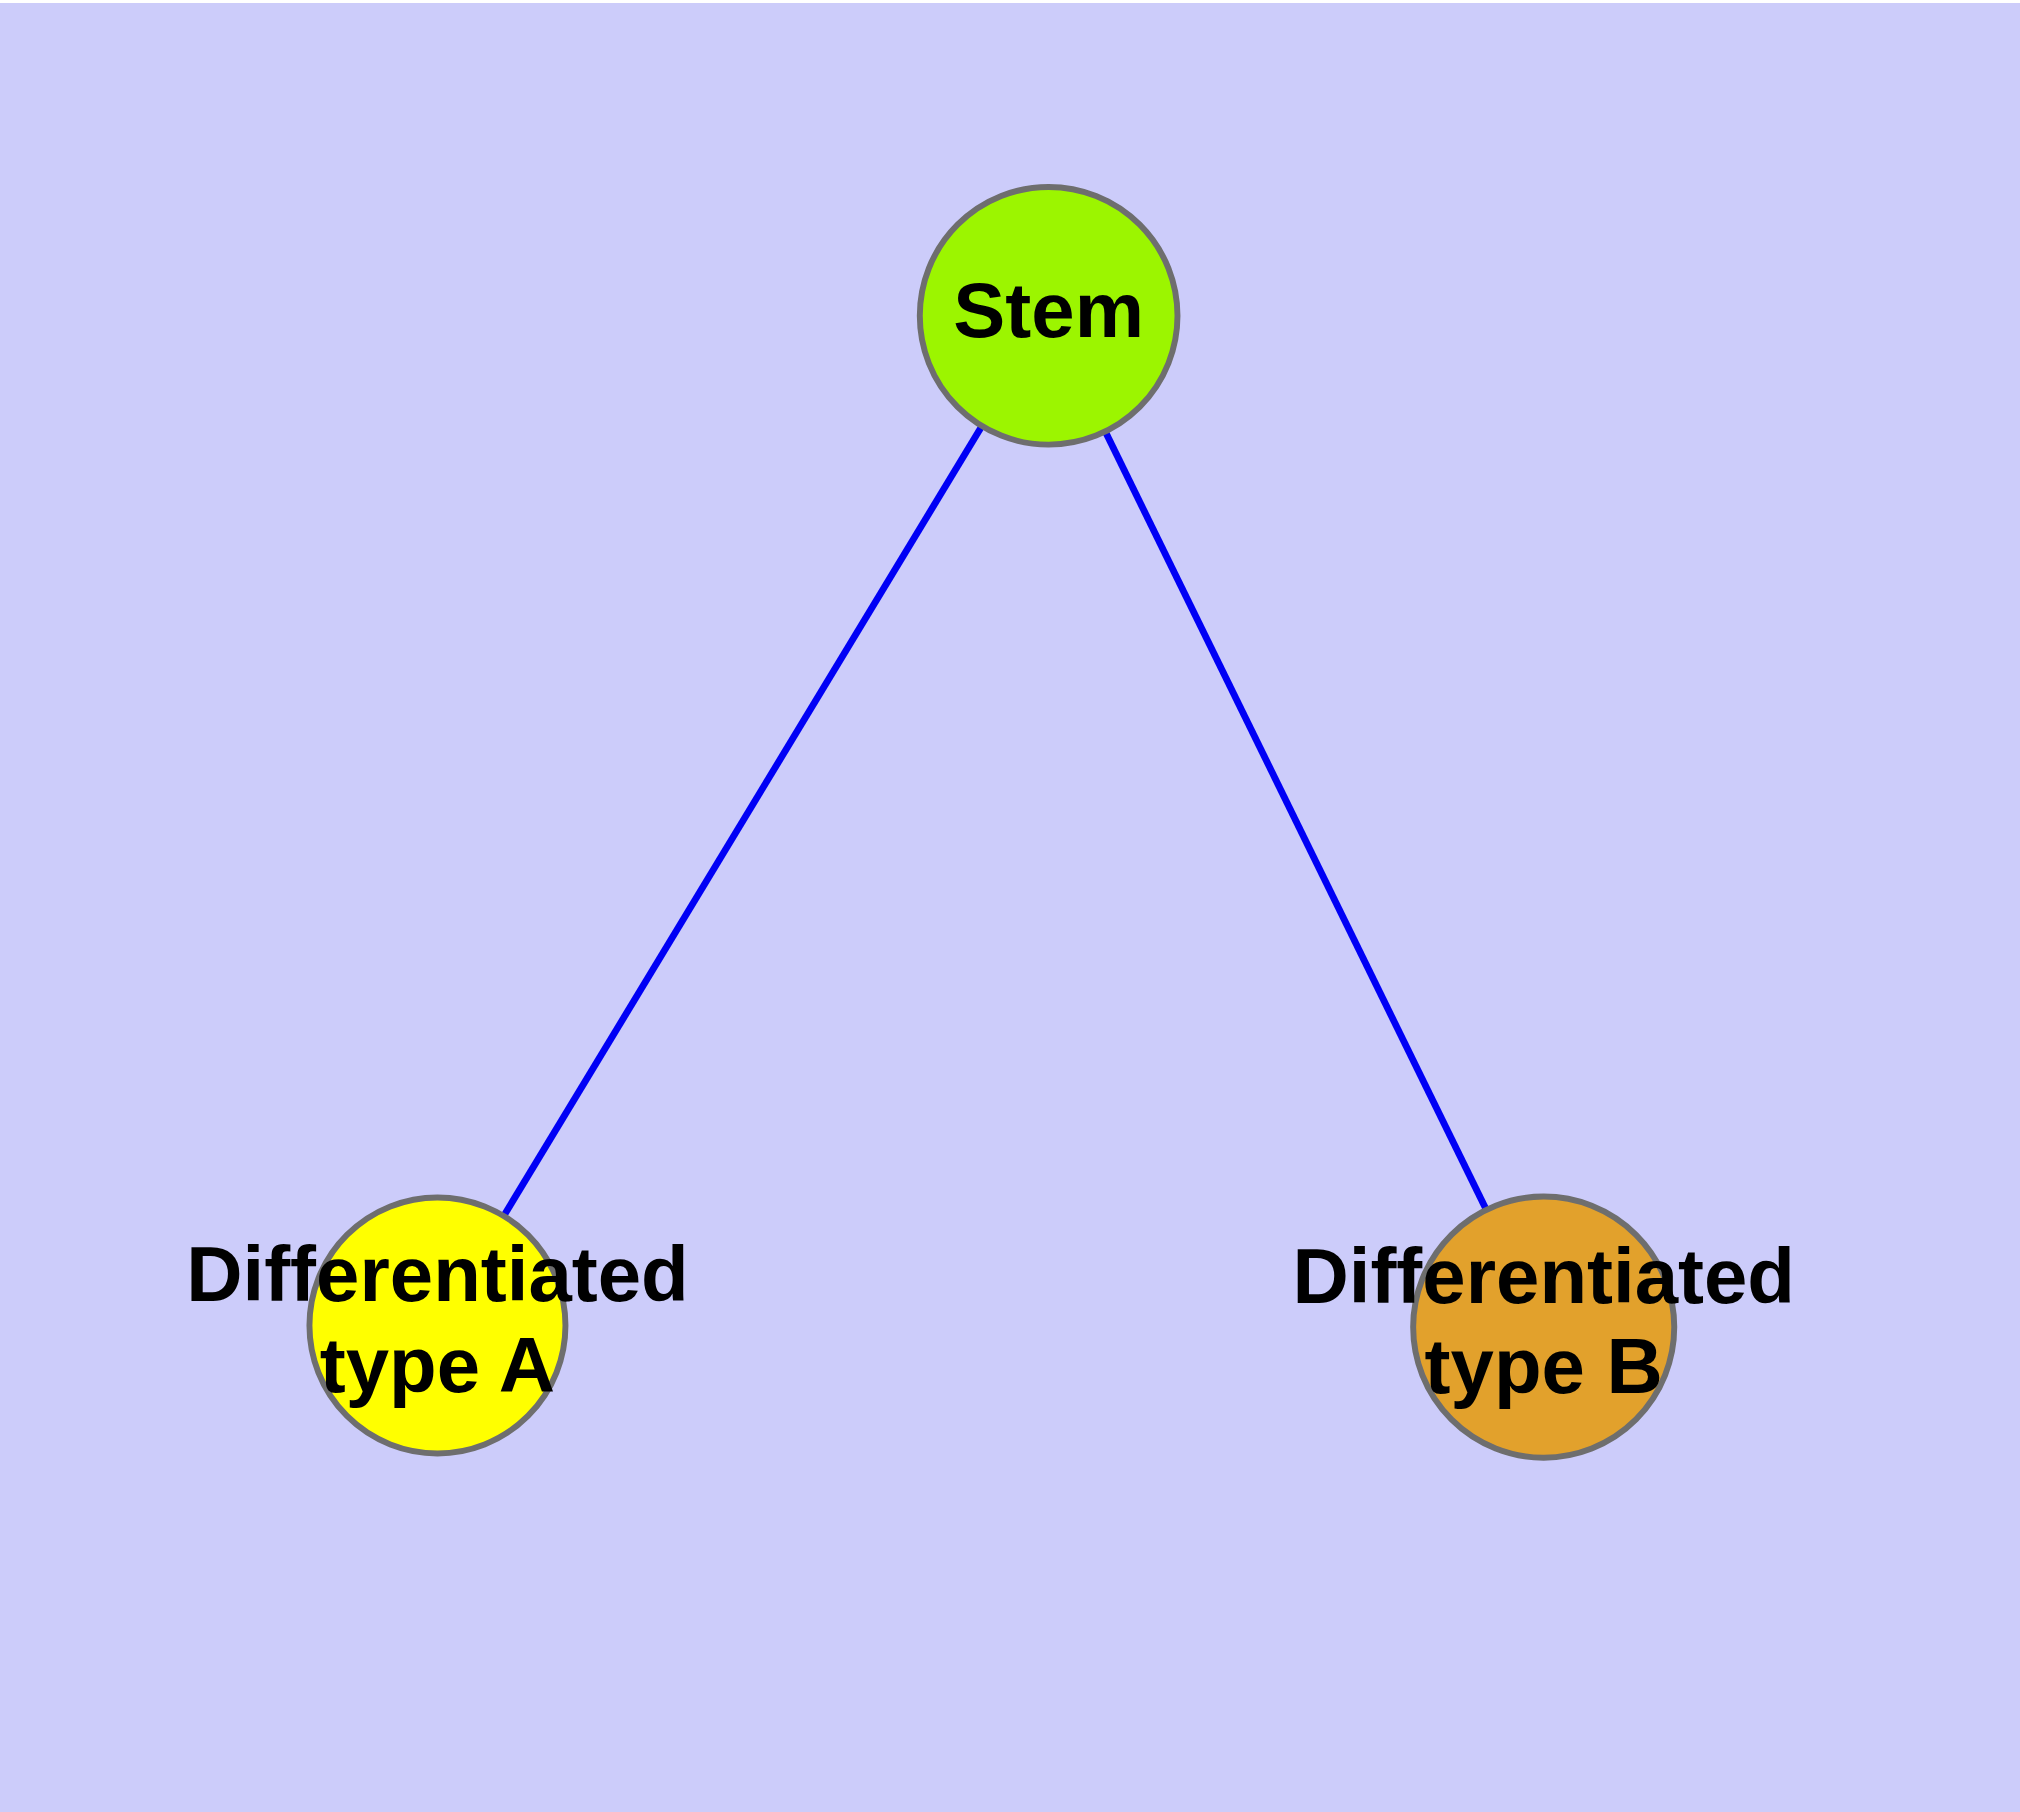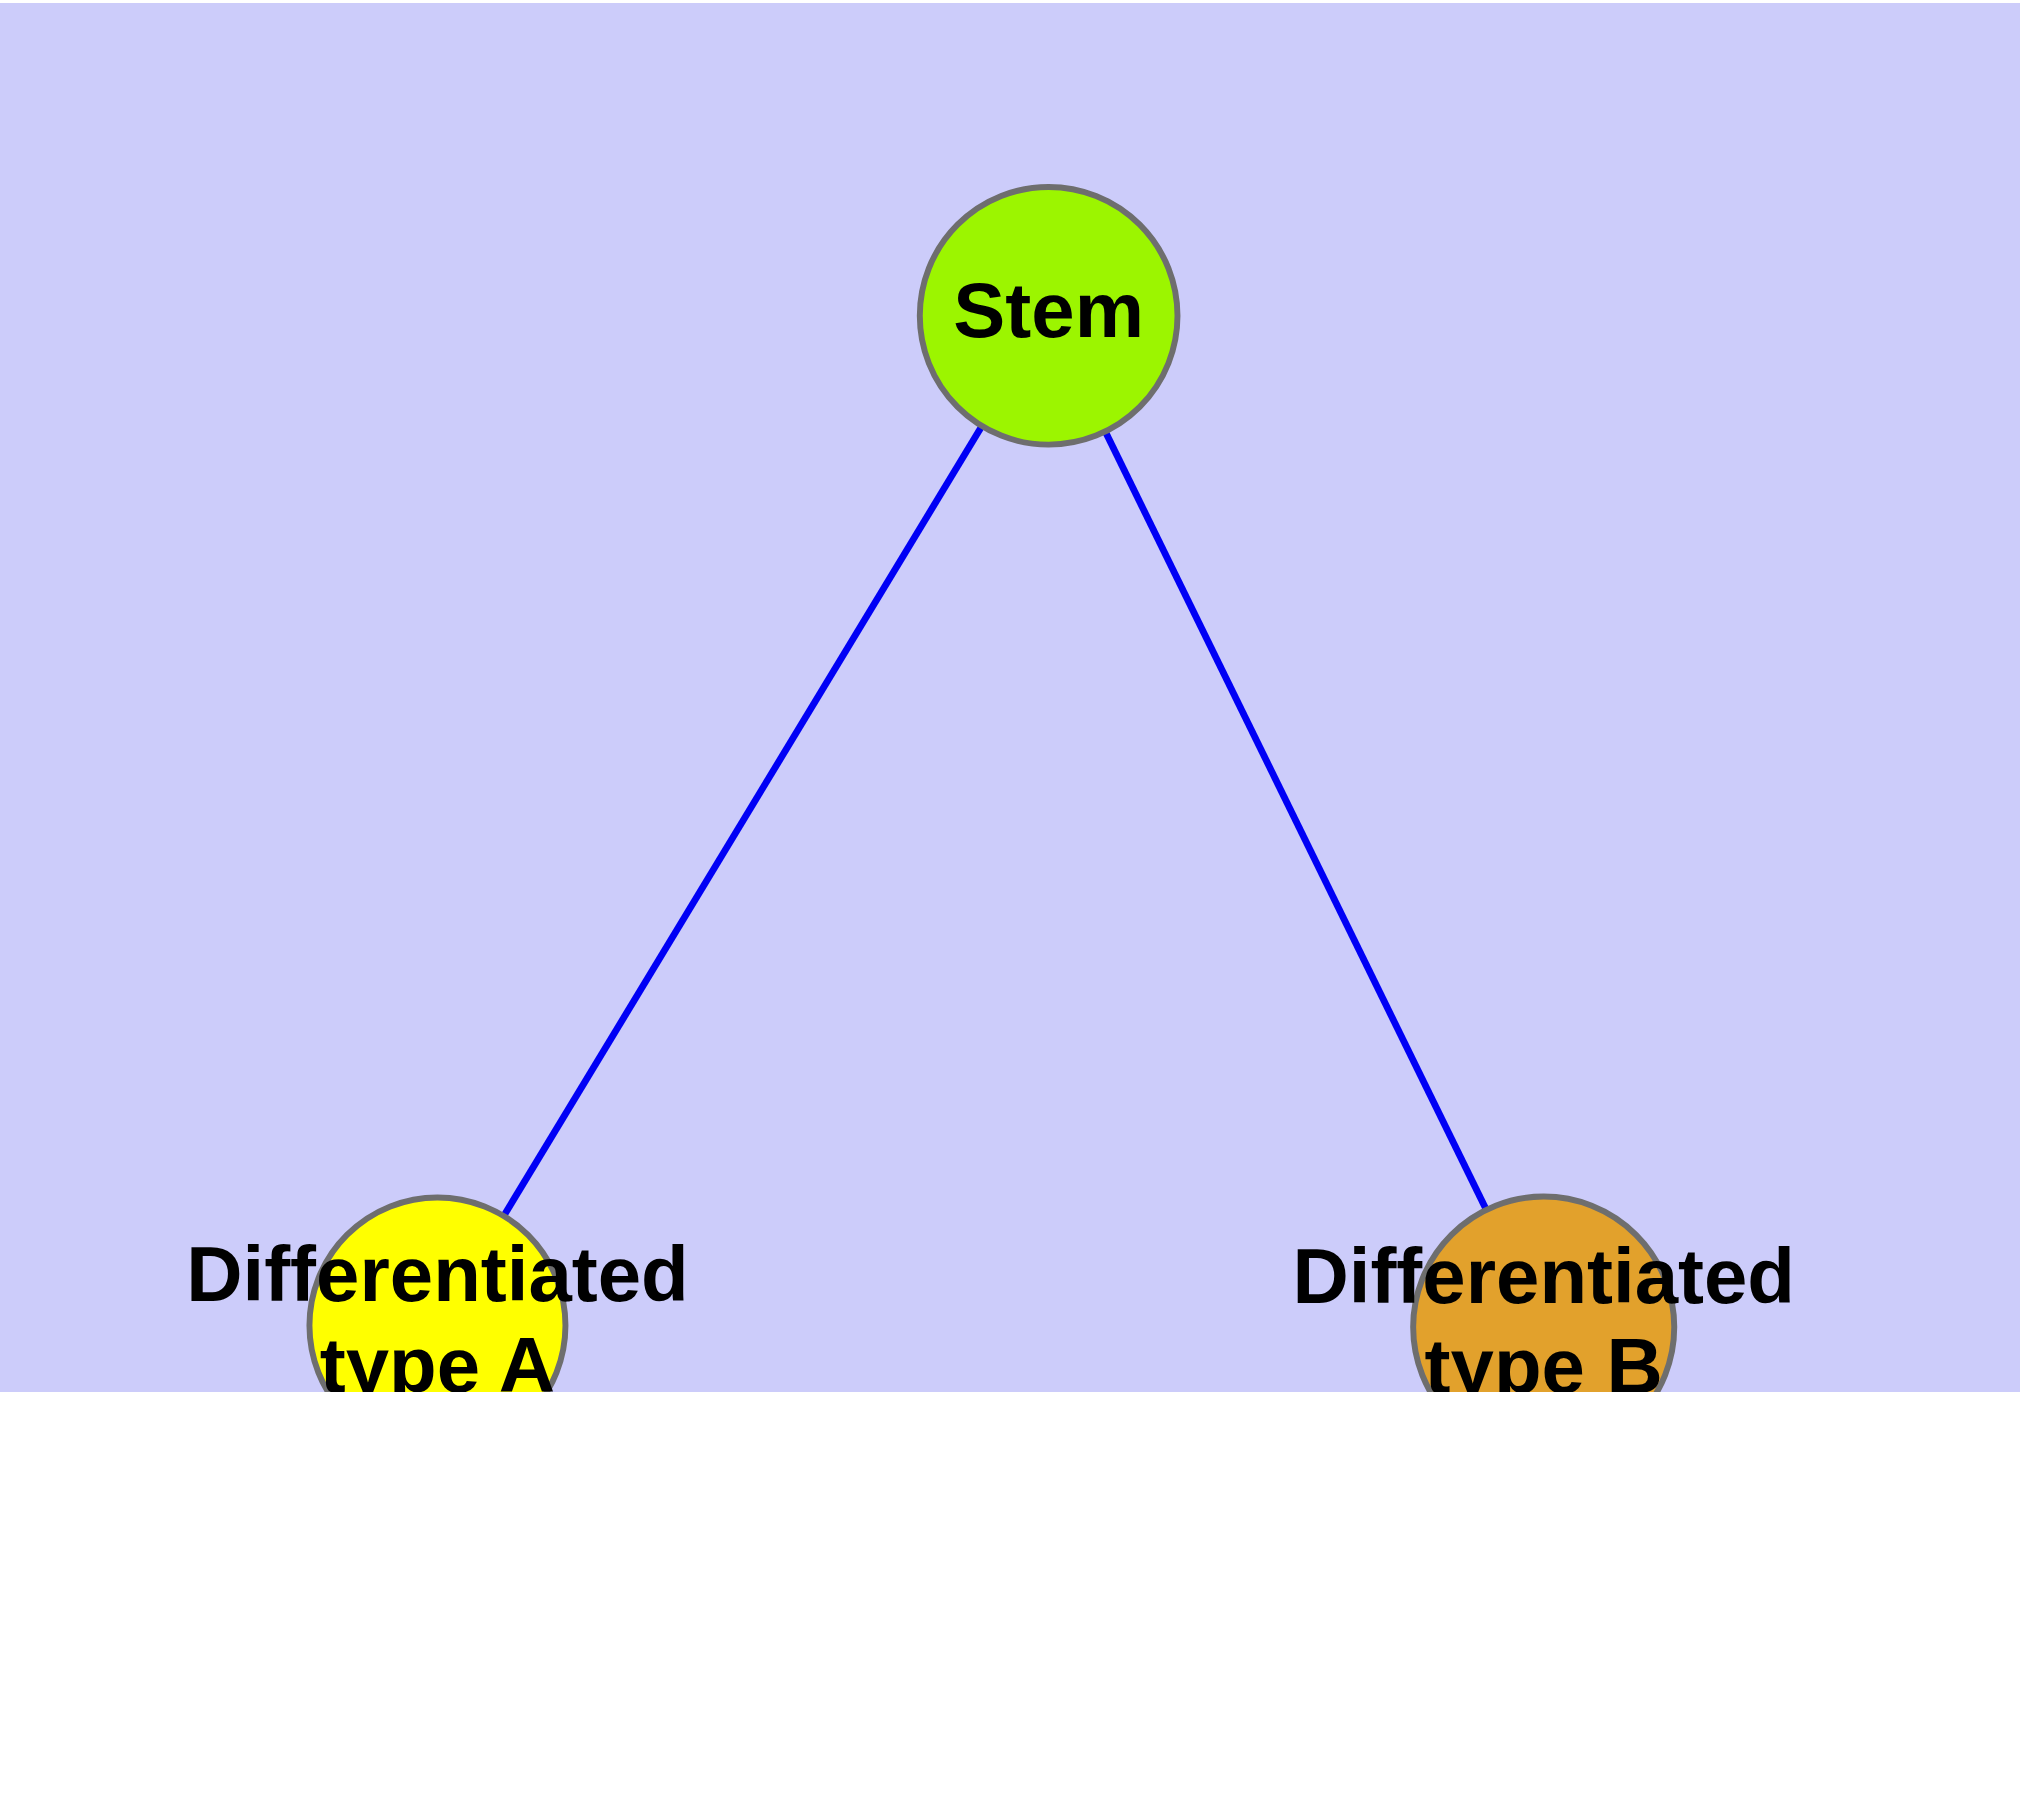--- a/index.html
+++ b/index.html
@@ -4,21 +4,21 @@
 <title>Cell Differentiation Graph</title>
 <style>
   html, body {
     margin: 0;
     padding: 0;
     background: #ffffff;
   }
   #canvas {
     position: relative;
     width: 2021px;
-    height: 1392px;
+    height: 1812px;
     background: #ffffff;
     overflow: hidden;
     font-family: "Liberation Sans", "DejaVu Sans", sans-serif;
   }
   #plot-area {
     position: absolute;
     left: 0;
     top: 3.4px;
     width: 2021px;
     height: 1809px;

